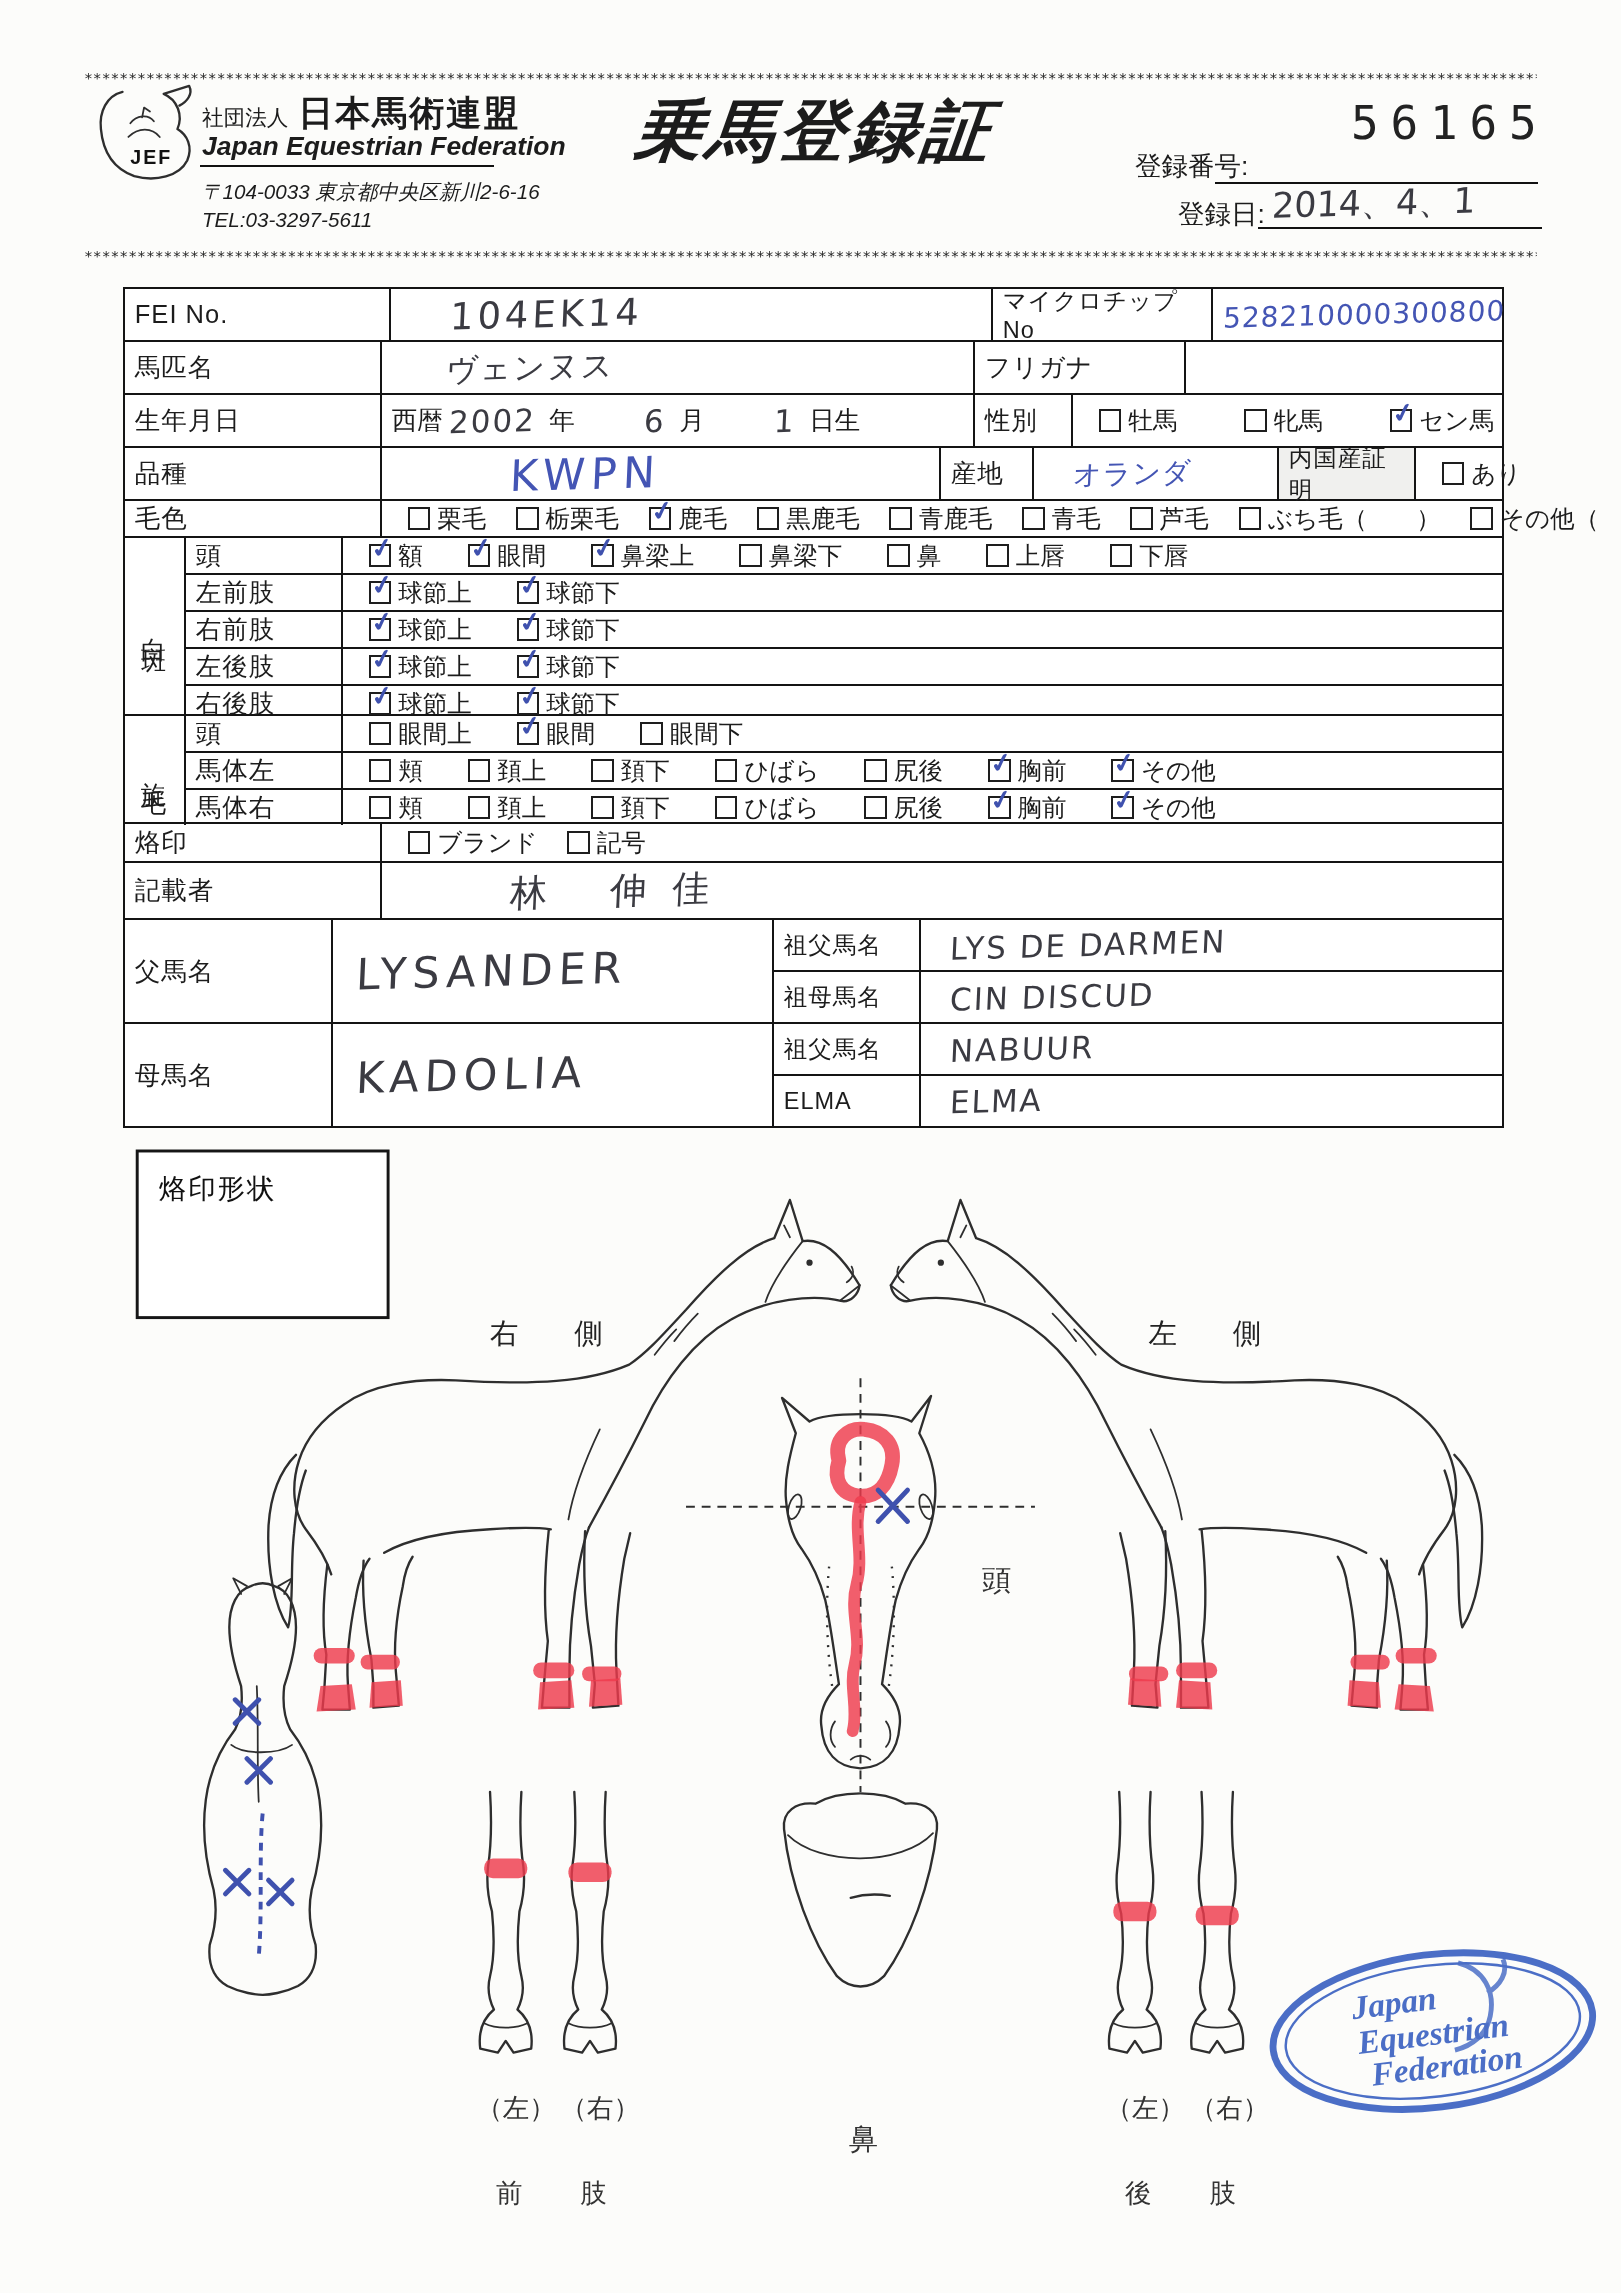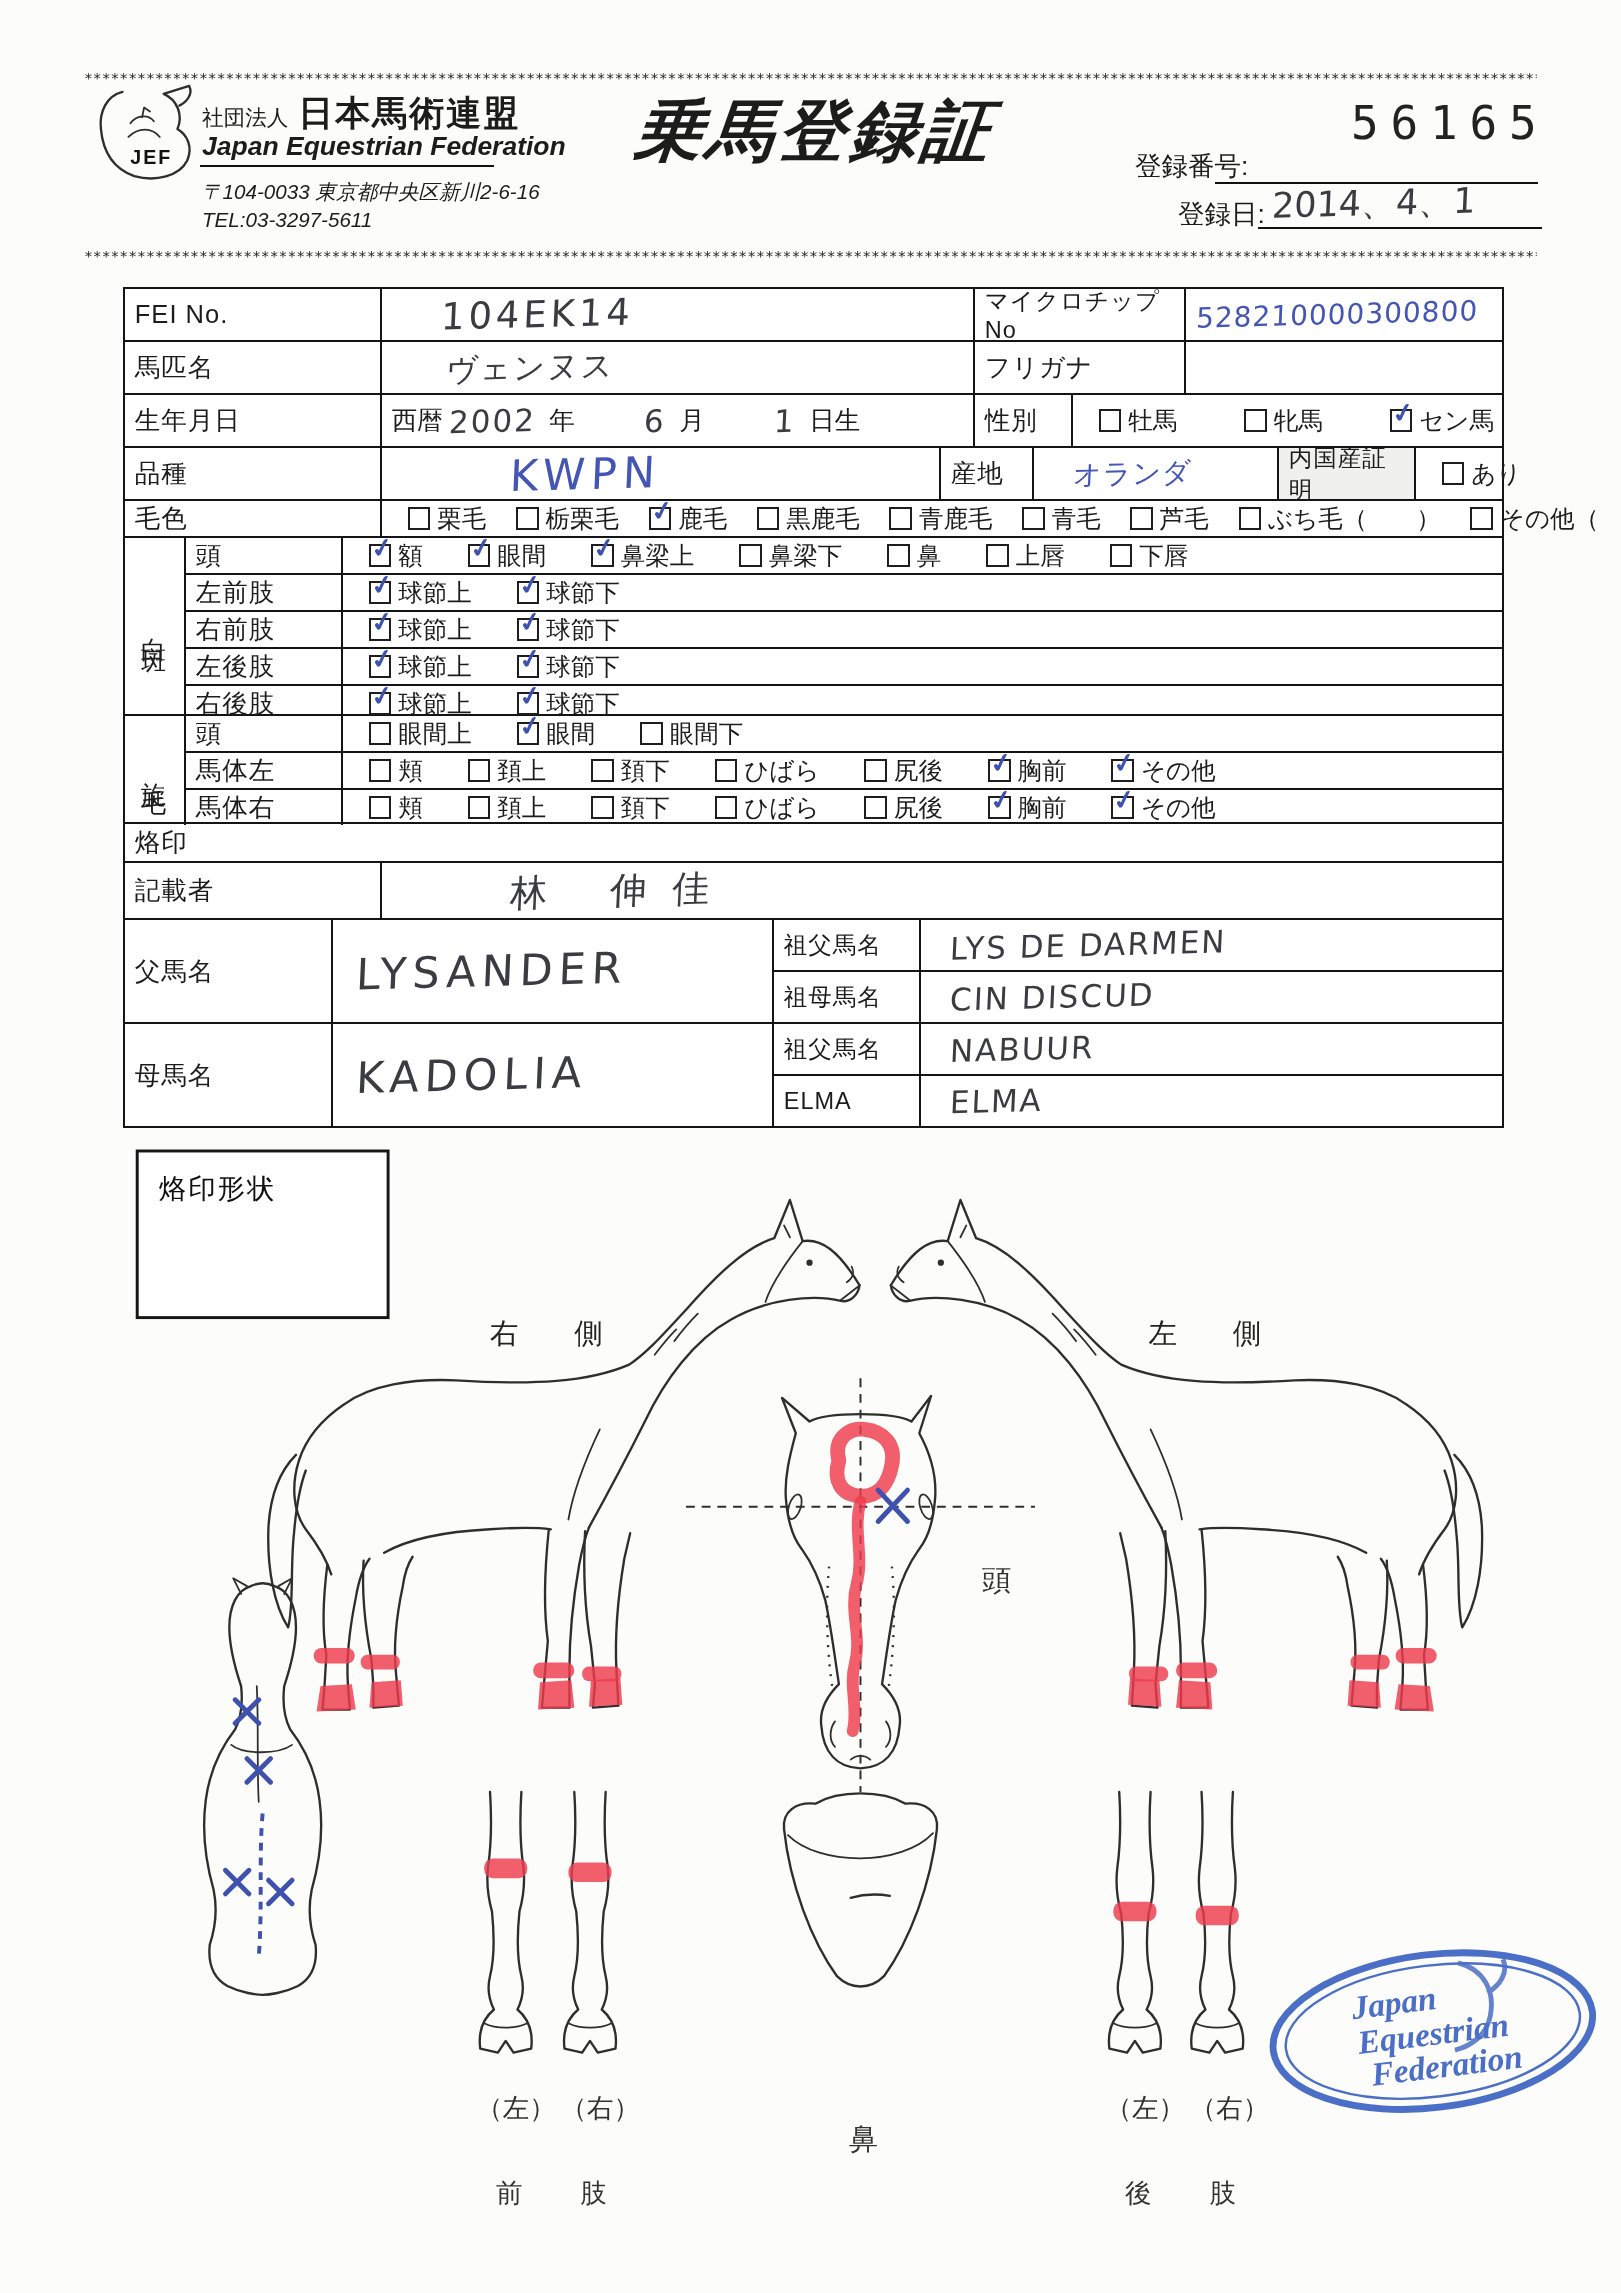--- a/index.html
+++ b/index.html
@@ -29,21 +29,21 @@
   .hw{font-family:"DejaVu Sans",sans-serif;transform:rotate(-1.5deg) skewX(-4deg);display:inline-block;white-space:nowrap;}
   .ink{color:#3b3b42;}
   .pen{color:#4455b4;}
   .hw-xl{font-size:43px;letter-spacing:5.9px;}
   .hw-lg{font-size:37px;letter-spacing:3.9px;}
   .hw-md{font-size:31px;letter-spacing:2px;}
   .hw-sm{font-size:28px;letter-spacing:1px;}
   
   .tbl{position:absolute;left:123px;top:287px;width:1377px;border:2.9px solid #141414;background:#fff;box-sizing:content-box;}
   .trow{display:flex;border-top:2.5px solid #141414;}
-  .trow.first{border-top:none;}
+  .trow.first{border-top:none;gap:9px;}
   .tcell{border-left:2.5px solid #141414;display:flex;align-items:center;padding:0 9.8px;
          box-sizing:border-box;overflow:visible;position:relative;}
   .tcell.nb{border-left:none;}
   .lab{font-size:25.5px;letter-spacing:1px;}
   .h52{height:51px;}.h36{height:35px;}.h38{height:37px;}.h56{height:55px;}.h104{height:102px;}.h180{height:176px;}.h108{height:106px;}
   .w60{flex:0 0 59px;}.w95{flex:0 0 93px;}.w100{flex:0 0 98px;}.w140{flex:0 0 137px;}
   .w150{flex:0 0 147px;text-align:right;}.w160{flex:0 0 157px;}.w210{flex:0 0 206px;}.w215{flex:0 0 211px;}
   .w250{flex:0 0 245px;}.w260{flex:0 0 255px;}.w325{flex:0 0 319px;}.w440{flex:0 0 431px;}
   .w450{flex:0 0 441px;}.w570{flex:0 0 559px;}.w595{flex:0 0 583px;}.w605{flex:0 0 593px;}
   .w755{flex:0 0 740px;}.w1145{flex:0 0 1122px;}.w1185{flex:0 0 1161px;}
@@ -555,20 +555,36 @@
               </span>
           </div>
         </div>
       </div>
     </div>
 
     <div class="trow h38">
       <div class="tcell nb w260 lab">
           <span>烙印</span>
         </div>
+      <div class="tcell w1145">
+        <span class="opts g12">
+            <span class="opt">
+              <span class="box">
+                <span class="tick"></span>
+              </span>
+              <span class="olbl">ブランド</span>
+            </span>
+            <span class="opt">
+              <span class="box">
+                <span class="tick"></span>
+              </span>
+              <span class="olbl">記号</span>
+            </span>
+          </span>
+      </div>
     </div>
 
     <div class="trow h56">
       <div class="tcell nb w260 lab">
           <span>記載者</span>
         </div>
       <div class="tcell w1145">
           <span class="hw ink hw-lg" style="margin-left:118px;letter-spacing:25.5px">林 伸佳</span>
         </div>
     </div>

